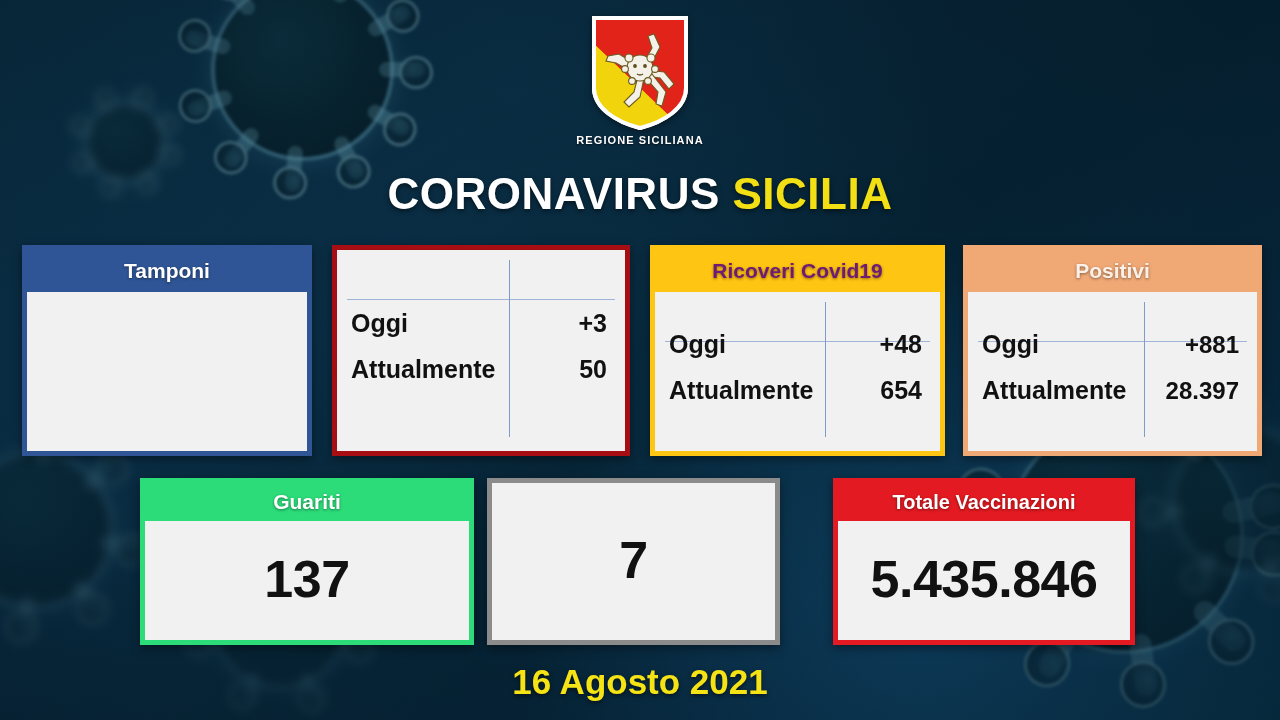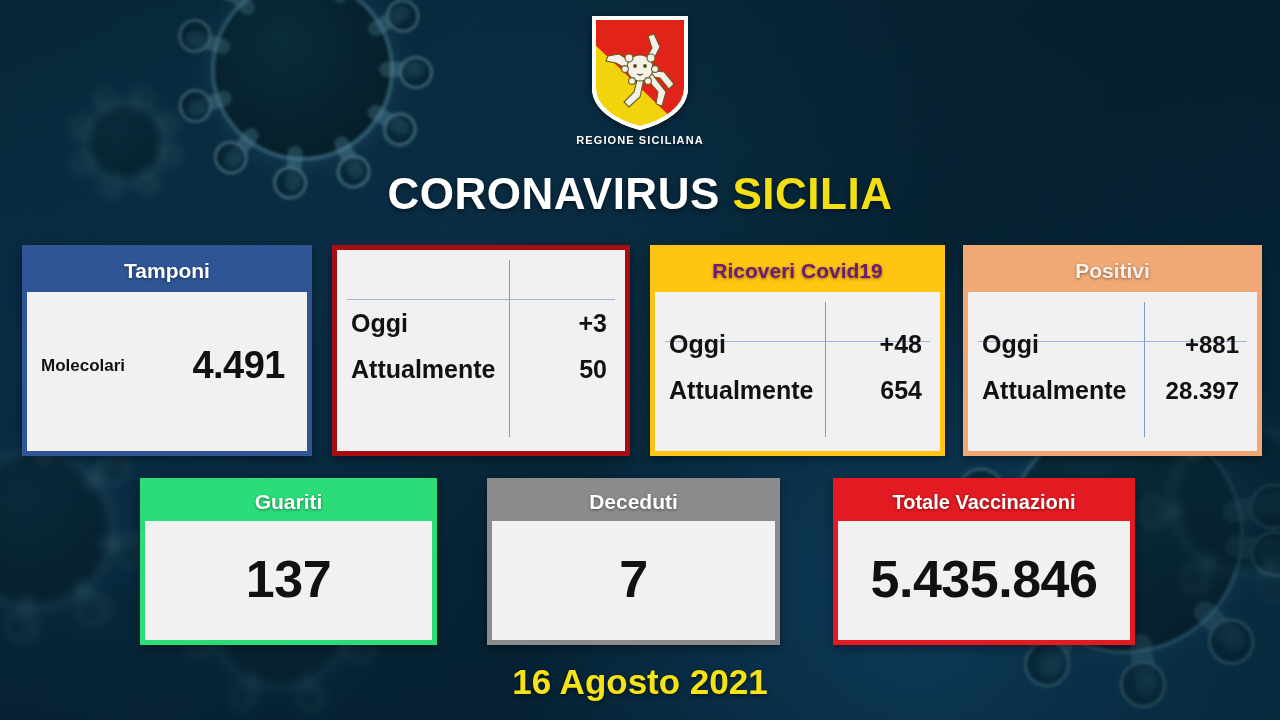--- a/index.html
+++ b/index.html
@@ -159,21 +159,21 @@
   .r2 .hdr { height:38px; font-size:21px; }
   .r2 .body{
     align-items:center; justify-content:center;
     font-weight:bold; color:#111;
   }
   .r2 .big{
     font-size:52px; letter-spacing:-.5px; line-height:1;
     padding-bottom:4px;
   }
 
-  #card-guariti { left:140px; width:297px; border:5px solid #2bdc79; }
+  #card-guariti { left:140px; width:334px; border:5px solid #2bdc79; }
   #card-guariti .hdr { background:#2bdc79; color:#ffffff; }
 
   #card-deceduti { left:487px; width:293px; border:5px solid #8b8b8b; }
   #card-deceduti .hdr { background:#8b8b8b; color:#ffffff; }
 
   #card-vaccini { left:833px; width:302px; border:5px solid #e31a21; }
   #card-vaccini .hdr { background:#e31a21; color:#ffffff; font-size:20px; }
 
   
   #date{
@@ -407,24 +407,20 @@
 </div>
 
 <div id="title">
   <span class="w">CORONAVIRUS</span>
   <span class="y">SICILIA</span>
 </div>
 
 <div class="card r1" id="card-tamponi">
   <div class="hdr">Tamponi</div>
   <div class="body">
-    <div class="kv">
-      <span class="k">Molecolari</span>
-      <span class="v">4.491</span>
-    </div>
   </div>
 </div>
 
 <div class="card r1" id="card-terapie">
   <div class="body">
     <div class="divider-h" style="top:49px;"></div>
     <div class="divider-v" style="left:172px; top:10px; bottom:14px;"></div>
     <div class="kv">
       <span class="k">Oggi</span>
       <span class="v">+3</span>
@@ -469,21 +465,20 @@
 </div>
 
 <div class="card r2" id="card-guariti">
   <div class="hdr">Guariti</div>
   <div class="body">
     <span class="big">137</span>
   </div>
 </div>
 
 <div class="card r2" id="card-deceduti">
-  <div class="hdr">Deceduti</div>
   <div class="body">
     <span class="big">7</span>
   </div>
 </div>
 
 <div class="card r2" id="card-vaccini">
   <div class="hdr">Totale Vaccinazioni</div>
   <div class="body">
     <span class="big">5.435.846</span>
   </div>

